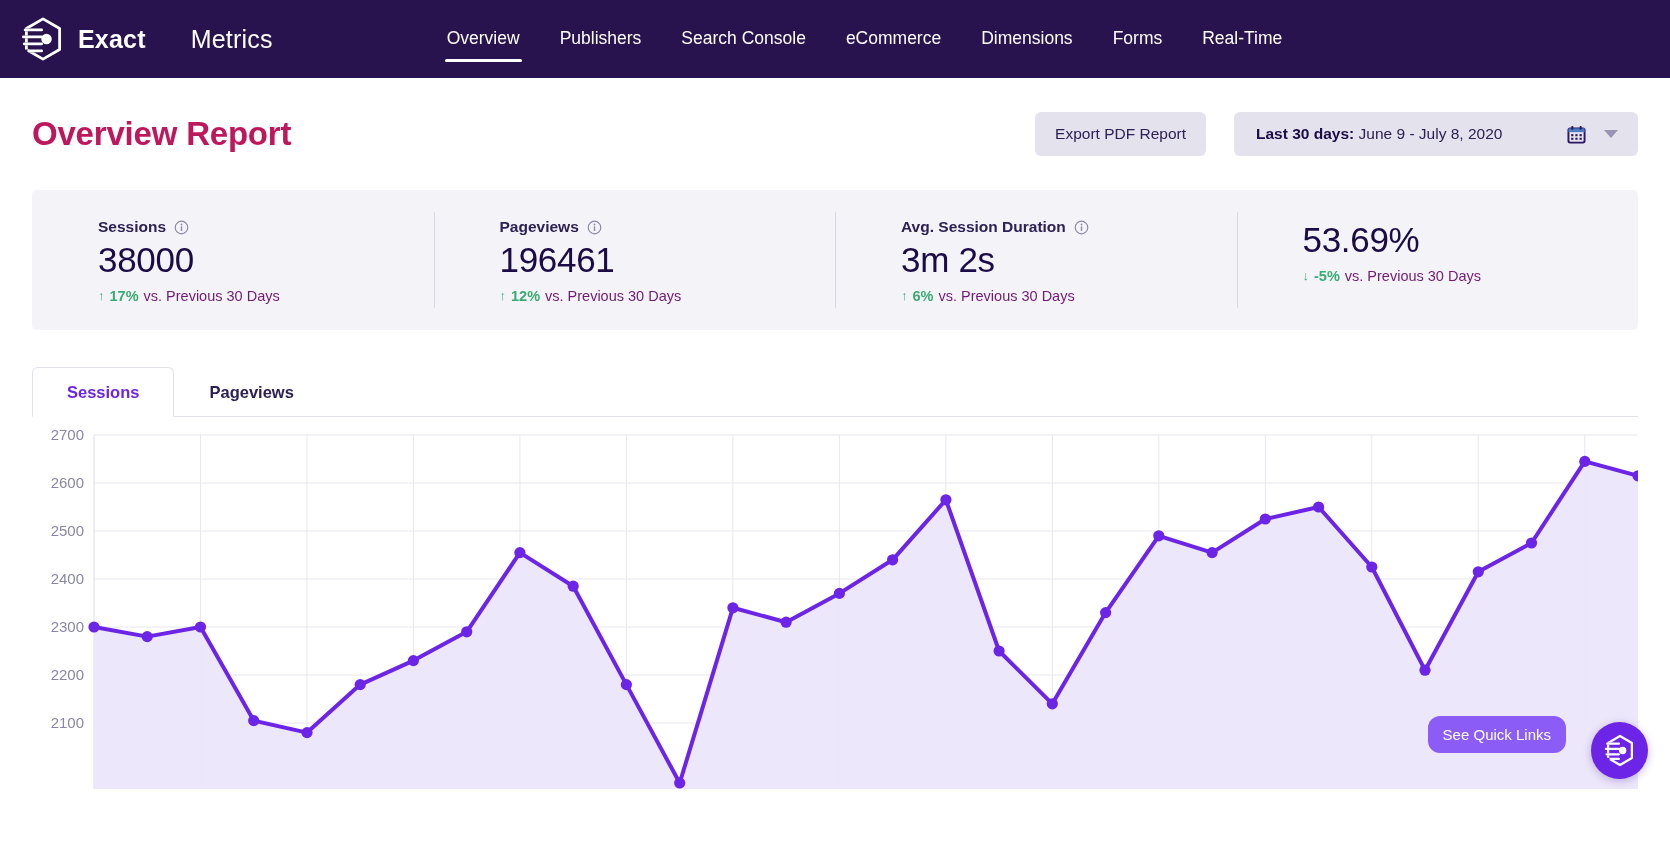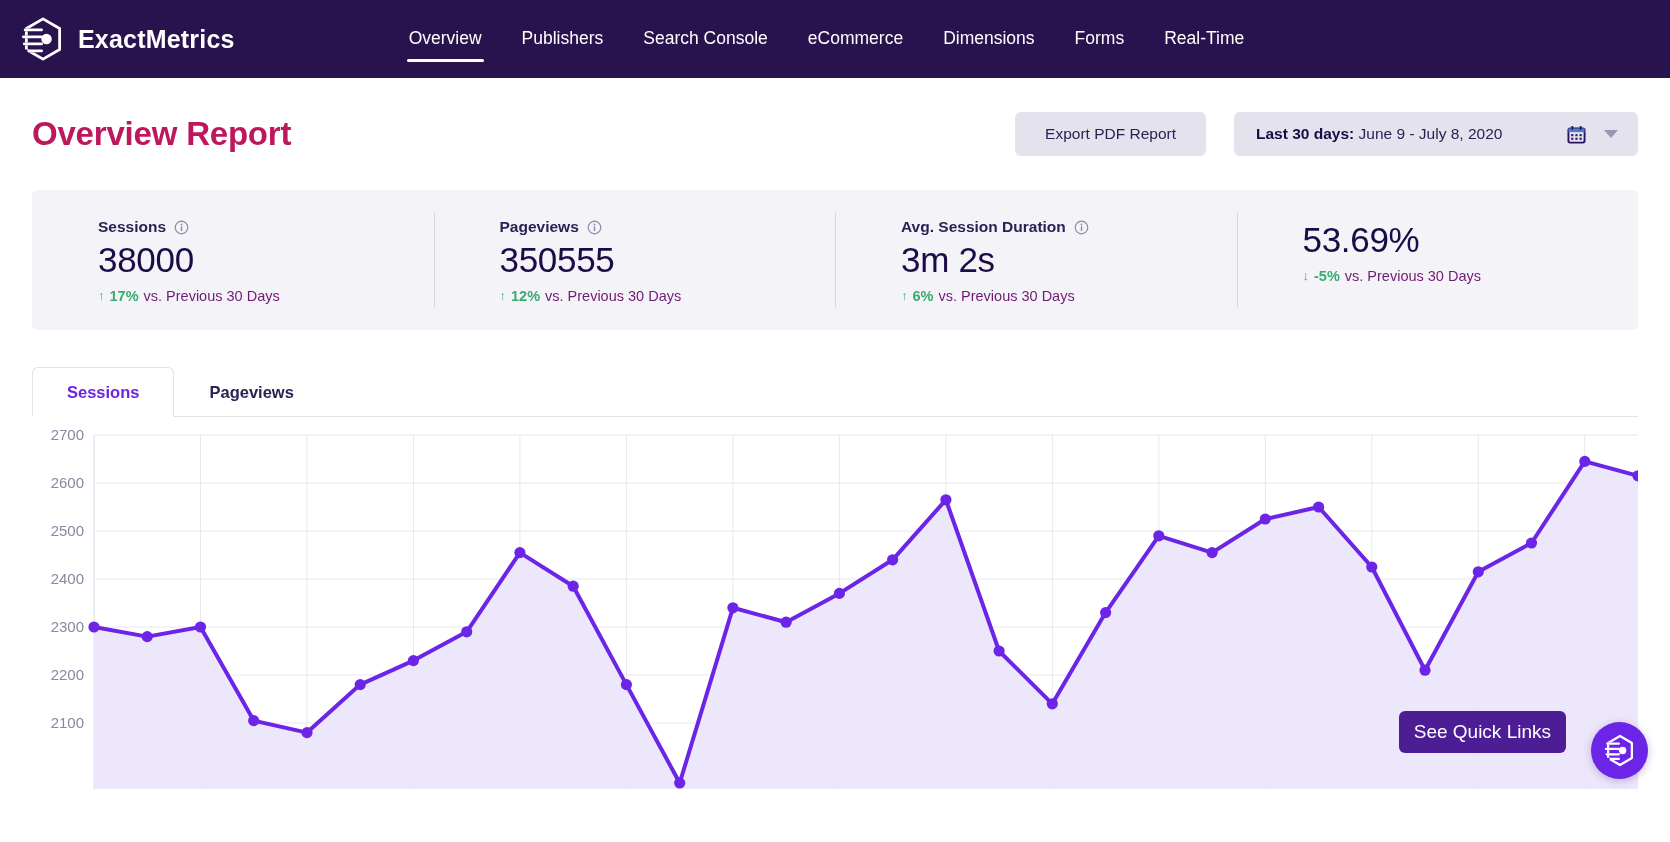--- a/index.html
+++ b/index.html
@@ -19,21 +19,21 @@
     padding: 0 0 0 22px;
     position: relative;
   }
   .brand { display: flex; align-items: center; gap: 14px; }
   .brand-logo { width: 42px; height: 44px; display: block; }
   .brand-text {
     font-size: 25px; letter-spacing: .2px; color: #ffffff;
     white-space: nowrap;
   }
   .brand-text b { font-weight: 700; margin-top: 26px; }
-  .brand-text span { font-weight: 700; }
+  .brand-text span { font-weight: 400; margin-left: 45px; }
 
   .mainnav {
     display: flex; align-items: center; gap: 36px;
     margin-left: 172px; height: 78px;
   }
   .navitem {
     position: relative;
     color: #ffffff;
     font-size: 17.5px;
     line-height: 1;
@@ -57,21 +57,21 @@
   }
   .page-title {
     font-size: 33px; font-weight: 700; color: #be185d;
     letter-spacing: -.2px;
   }
   .head-actions { margin-left: auto; display: flex; align-items: center; gap: 28px; }
 
   .btn-export {
     background: #e4e2ec; border: none; border-radius: 6px;
     color: #2d2055; font-size: 15.5px;
-    padding: 0 30px; height: 44px; line-height: 44px;
+    padding: 0 20px; height: 44px; line-height: 44px;
     cursor: pointer; white-space: nowrap;
   }
   .datepicker {
     background: #e4e2ec; border-radius: 6px;
     height: 44px; display: flex; align-items: center;
     padding: 0 20px 0 22px; gap: 24px;
     cursor: pointer; min-width: 404px;
   }
   .dp-text { font-size: 15.5px; color: #2d2055; white-space: nowrap; }
   .dp-text b { font-weight: 700; color: #1b0b46; }
@@ -138,22 +138,22 @@
     position: relative;
     height: 372px;
     overflow: hidden;
   }
   .chart-svg { display: block; width: 100%; height: 372px; }
 
   
   .quicklinks-tip {
     position: absolute;
     right: 104px; bottom: 89px;
-    background: #4c1d95; color: #ffffff;
-    font-size: 19px; border-radius: 6px;
+    background: #8b5cf6; color: #ffffff;
+    font-size: 15px; border-radius: 12px;
     padding: 10px 15px; white-space: nowrap;
   }
   .fab {
     position: absolute;
     right: 22px; bottom: 63px;
     width: 57px; height: 57px; border-radius: 50%;
     background: #6c25e6;
     display: flex; align-items: center; justify-content: center;
     cursor: pointer;
     box-shadow: 0 2px 8px rgba(60,20,140,.28);
@@ -254,21 +254,21 @@
       <div class="stat-label">
         <span>Pageviews</span>
         <span>
           <svg class="info-icon" viewBox="0 0 16 16">
               <circle cx="8" cy="8" r="6.7" fill="none" stroke="#8d89a8" stroke-width="1.3"></circle>
               <circle cx="8" cy="4.8" r=".95" fill="#8d89a8"></circle>
               <rect x="7.25" y="6.7" width="1.5" height="5" rx=".6" fill="#8d89a8"></rect>
             </svg>
         </span>
       </div>
-      <div class="stat-value">350555</div>
+      <div class="stat-value">196461</div>
       <div class="stat-delta">
         <span class="delta-arrow delta-up">↑</span>
         <span class="delta-pct delta-up">12%</span>
         <span class="delta-note">vs. Previous 30 Days</span>
       </div>
     </div>
 
     <div class="stat">
       <div class="stat-label">
         <span>Avg. Session Duration</span>

